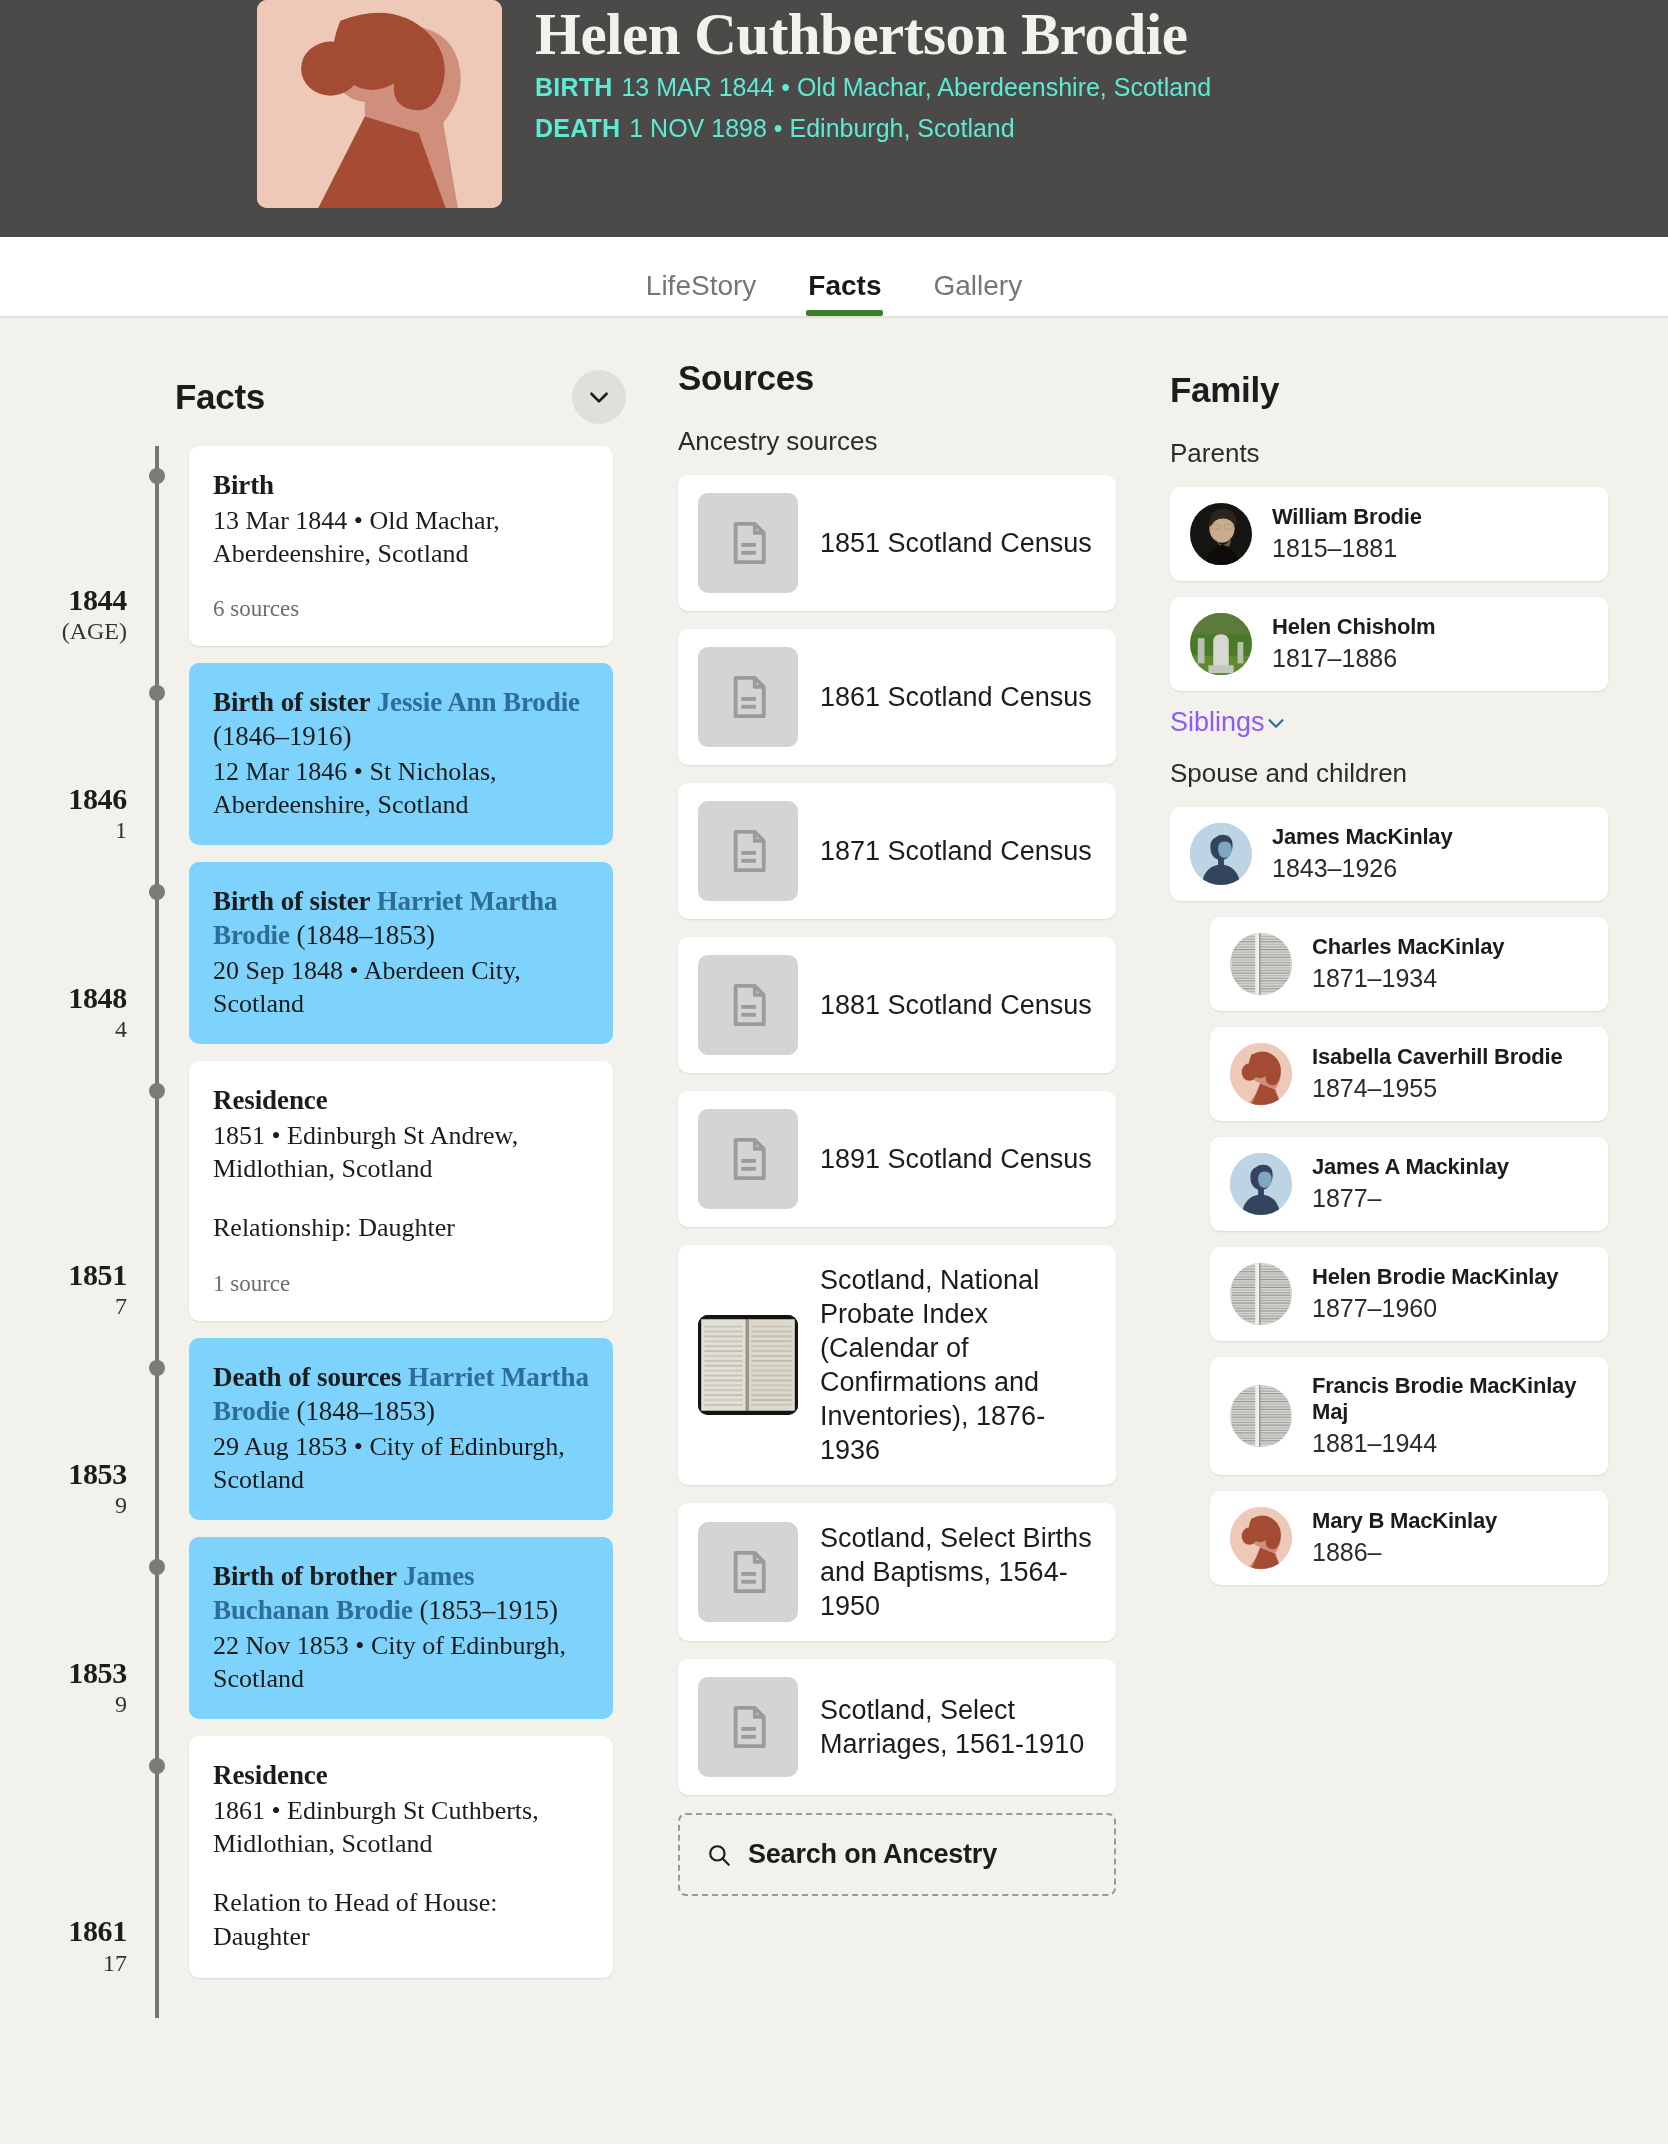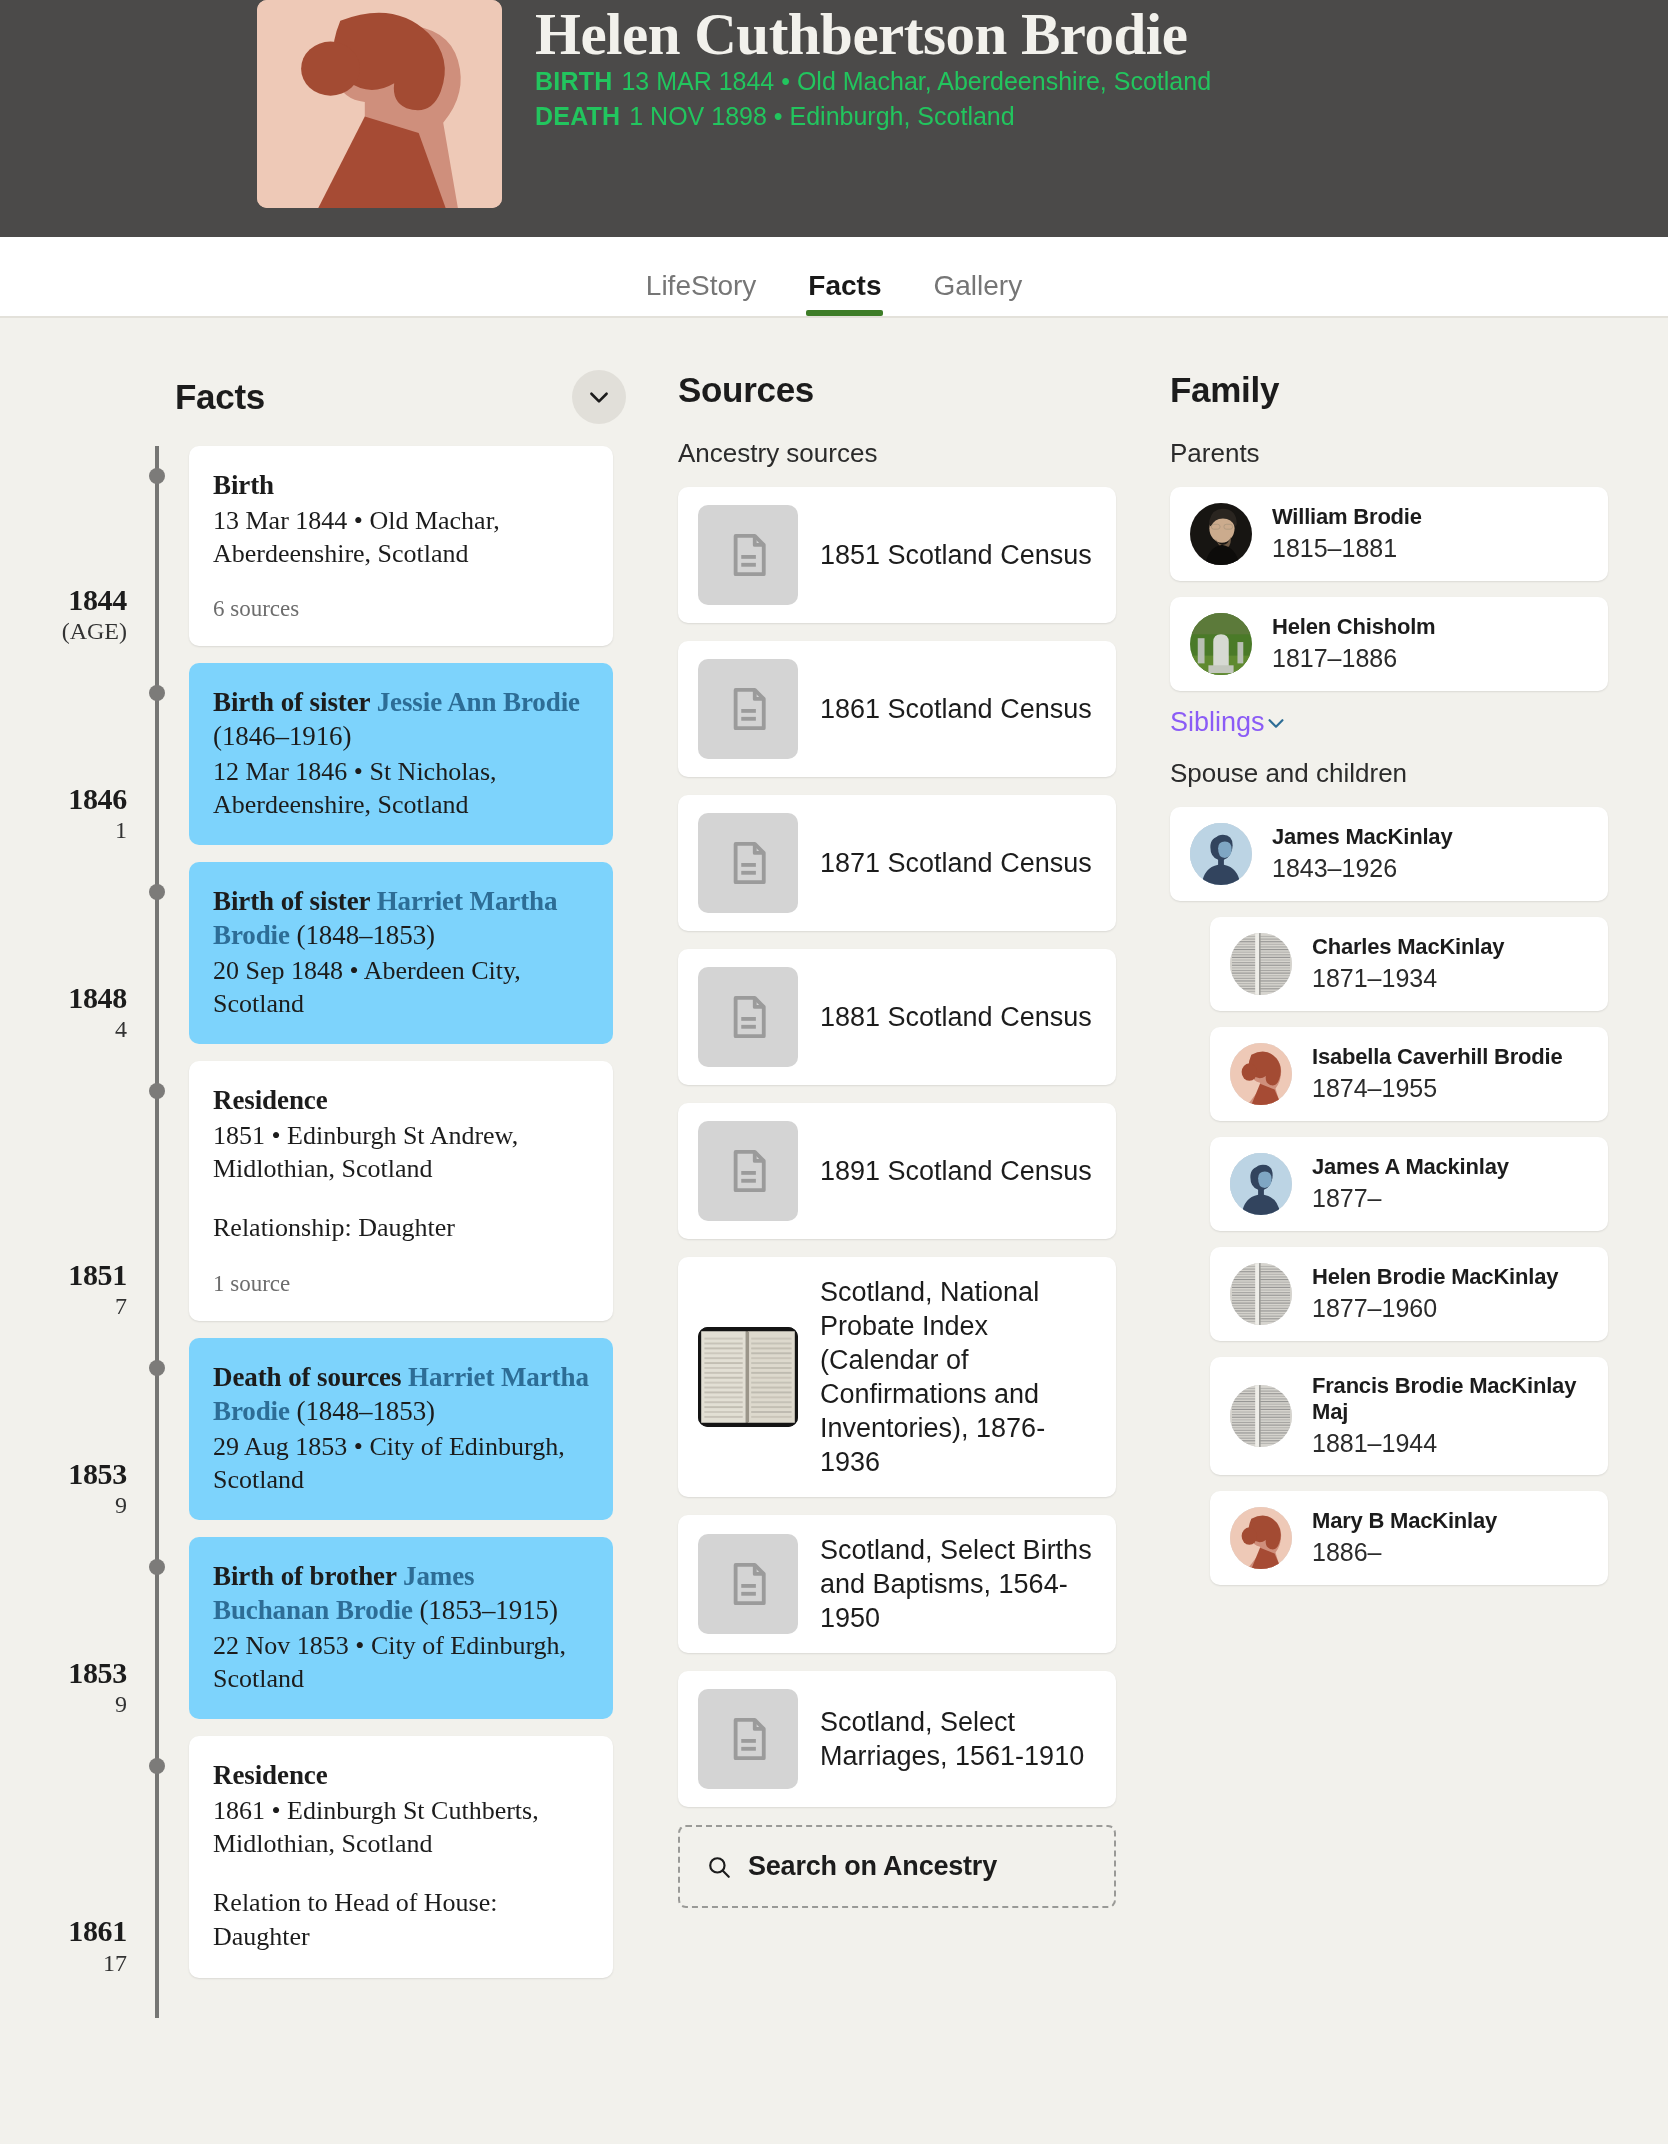--- a/index.html
+++ b/index.html
@@ -40,23 +40,23 @@
     font-size: 59px;
     font-weight: 700;
     letter-spacing: -0.5px;
     line-height: 1.02;
     color: #f2f1ec;
     white-space: nowrap;
   }
   .hero-line {
     font-size: 25px;
     line-height: 1.38;
-    color: #22c55e;
+    color: #5eead4;
     white-space: nowrap;
-    margin-top: 0;
+    margin-top: 6px;
   }
   .hero-line .lbl {
     font-weight: 700;
     letter-spacing: 0.2px;
   }
   .hero-line .val { font-weight: 400; margin-left: 9px; }
 
   
   .tabbar {
     height: 81px;
@@ -114,21 +114,21 @@
   .chev-btn {
     width: 54px; height: 54px;
     border-radius: 50%;
     background: #e1dfd9;
     display: flex; align-items: center; justify-content: center;
     cursor: pointer;
     flex: none;
   }
   .chev-btn svg { width: 26px; height: 26px; }
 
-  .sources-head { padding: 52px 0 0 0; }
+  .sources-head { padding: 40px 0 0 0; }
   .family-head { padding: 52px 0 0 0; }
 
   .sub-label {
     font-size: 26px;
     color: #2b2b2b;
     margin-top: 28px;
   }
 
   
   .timeline { position: relative; margin-top: 22px; }

